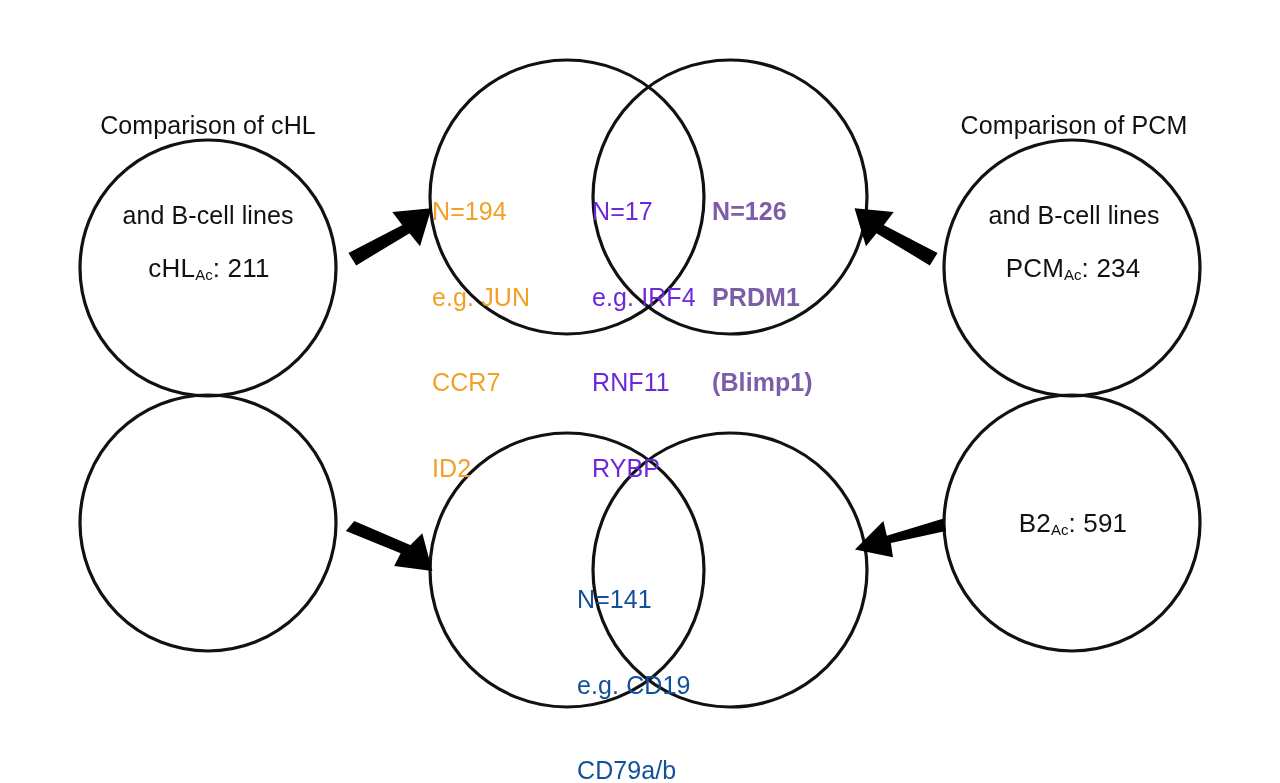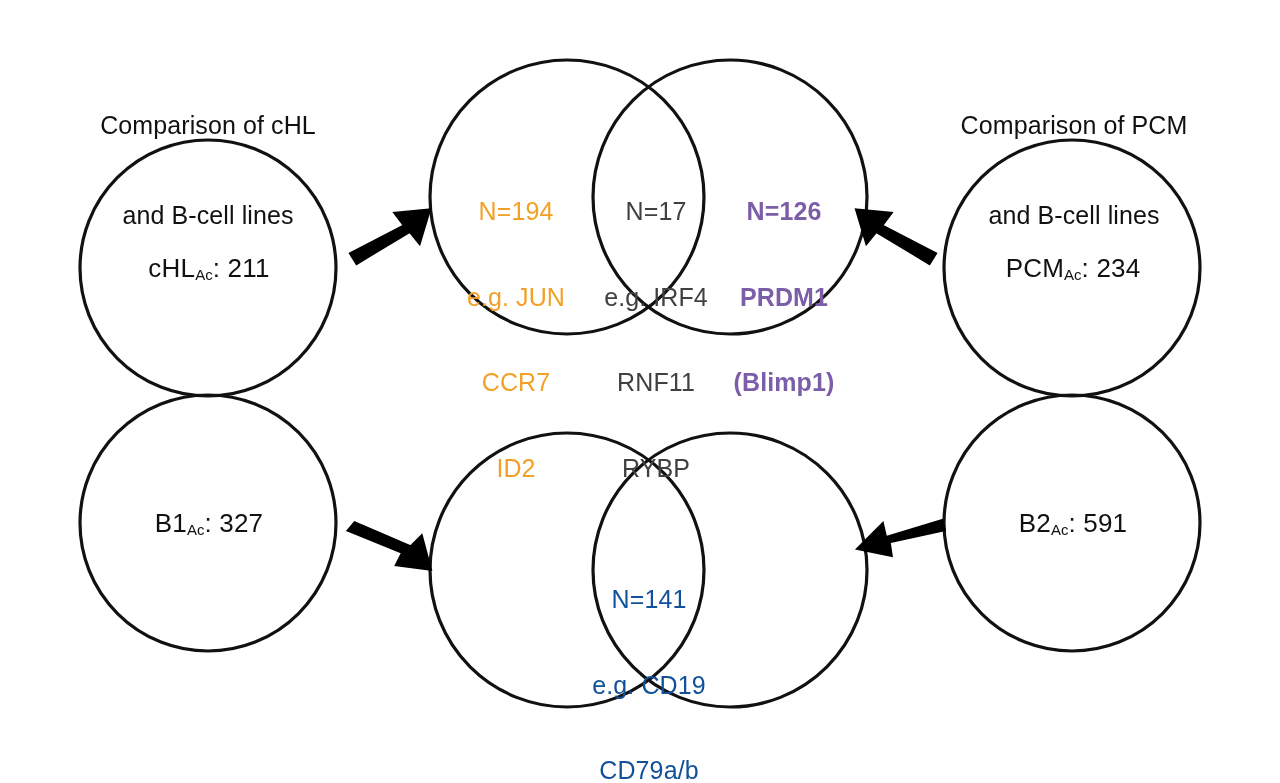--- a/index.html
+++ b/index.html
@@ -62,29 +62,28 @@
     font-size: 15px;
     vertical-align: baseline;
     position: relative;
     top: 3px;
     letter-spacing: 0;
     margin-top: 42px;
   }
 
   
   .region {
-    text-align: center;
     font-size: 25px;
     line-height: 1.14;
     letter-spacing: 0.1px;
   }
   .region .ln { display: block; }
 
   .region-left   { color: #F2A026; }
-  .region-mid    { color: #404040; }
+  .region-mid    { color: #6d28d9; }
   .region-right  { color: #7C5EA8; }
   .region-blue   { color: #11509B; }
 </style>
 </head>
 <body>
 
 <div id="figure">
 
   <svg id="venn-svg" viewBox="0 0 1280 783">
 
@@ -127,21 +126,20 @@
 
   <div class="overlay">
 
     <div class="txt caption" style="left:48px; top:50px; width:320px;">
       <span class="caption-line">Comparison of cHL</span>
       <span class="caption-line">and B-cell lines</span>
     </div>
 
     <div class="txt setlabel" style="left:80px; top:253px; width:258px;"><span>cHL</span><span class="sub">Ac</span><span>: </span><span>211</span></div>
 
-    <div class="txt setlabel" style="left:80px; top:508px; width:258px;"><span>B1</span><span class="sub">Ac</span><span>: </span><span>327</span></div>
 
     <div class="txt caption" style="left:912px; top:50px; width:324px;">
       <span class="caption-line">Comparison of PCM</span>
       <span class="caption-line">and B-cell lines</span>
     </div>
 
     <div class="txt setlabel" style="left:944px; top:253px; width:258px;"><span>PCM</span><span class="sub">Ac</span><span>: </span><span>234</span></div>
 
     <div class="txt setlabel" style="left:944px; top:508px; width:258px;"><span>B2</span><span class="sub">Ac</span><span>: </span><span>591</span></div>
 

